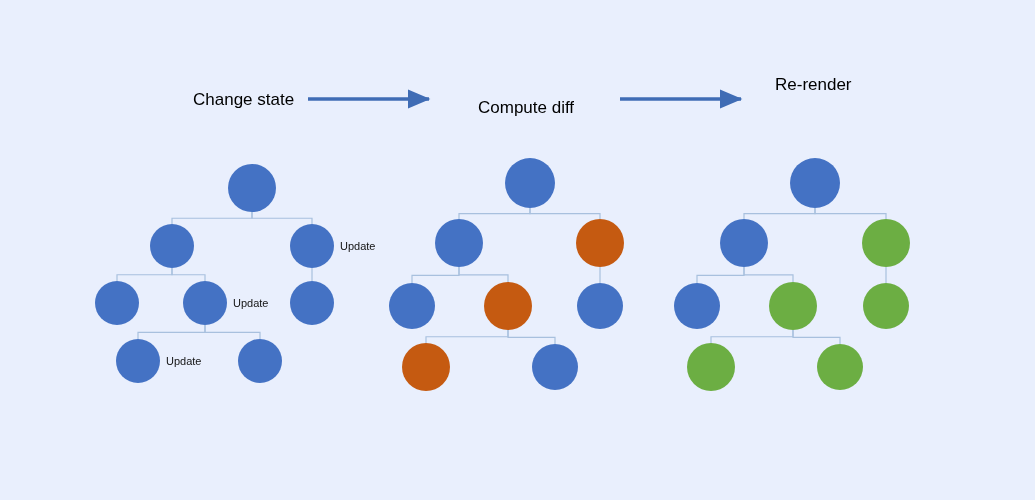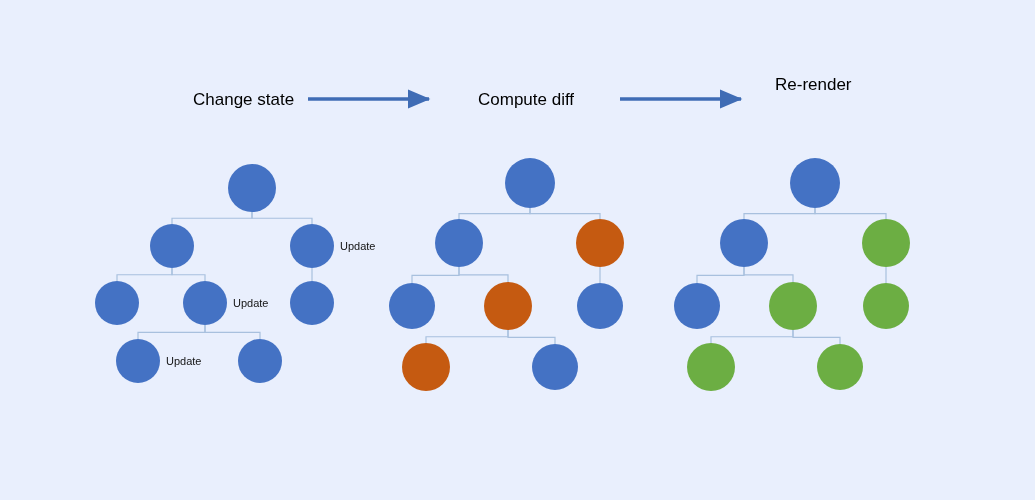--- a/index.html
+++ b/index.html
@@ -95,18 +95,18 @@
       <circle cx="697" cy="306" r="23" fill="#4472c4"></circle>
       <circle cx="793" cy="306" r="24" fill="#6cae43"></circle>
       <circle cx="886" cy="306" r="23" fill="#6cae43"></circle>
       <circle cx="711" cy="367" r="24" fill="#6cae43"></circle>
       <circle cx="840" cy="367" r="23" fill="#6cae43"></circle>
     </g>
 </svg>
 
 <div id="labels-layer">
     <div class="stage-label" style="left: 193px; top: 91px;">Change state</div>
-    <div class="stage-label" style="left: 478px; top: 91px;">Compute diff</div>
+    <div class="stage-label" style="left: 478px; top: 99px;">Compute diff</div>
     <div class="stage-label" style="left: 775px; top: 76px;">Re-render</div>
     <div class="node-label" style="left: 340px; top: 241px;">Update</div>
     <div class="node-label" style="left: 233px; top: 298px;">Update</div>
     <div class="node-label" style="left: 166px; top: 356px;">Update</div>
   </div>
 
 </body></html>

